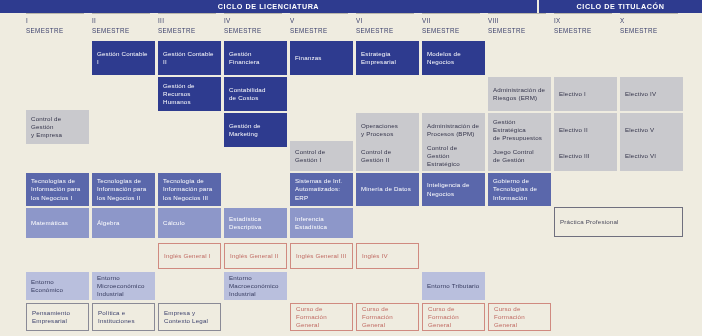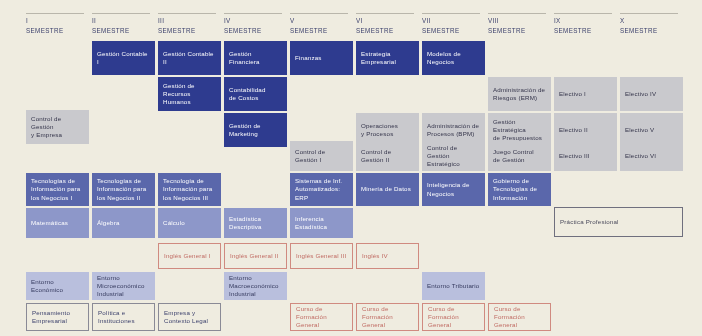--- a/index.html
+++ b/index.html
@@ -74,20 +74,26 @@
   .t-gray       { background: #c9c9cd; color: #34344a; }
   .t-outline-gr { background: transparent; color: #3a3f6b; border: 1px solid #8a8a96; }
   .t-outline-rd { background: transparent; color: #c06a62; border: 1px solid #d08a80; }
   .t-outline-dk { background: transparent; color: #4a4a5c; border: 1px solid #6f6f7e; }
 </style>
 </head>
 <body>
 
 <div id="root">
 
+  <div id="band-lic" class="cycle-band">
+    <span>CICLO DE LICENCIATURA</span>
+  </div>
+  <div id="band-tit" class="cycle-band sep">
+    <span>CICLO DE TITULACÓN</span>
+  </div>
 
   <div id="sem-layer">
       <div class="sem-head" style="left: 26px;">
         <div class="rule"></div>
         <span class="rn">I</span>
         <span class="sm">SEMESTRE</span>
       </div>
       <div class="sem-head" style="left: 92px;">
         <div class="rule"></div>
         <span class="rn">II</span>

